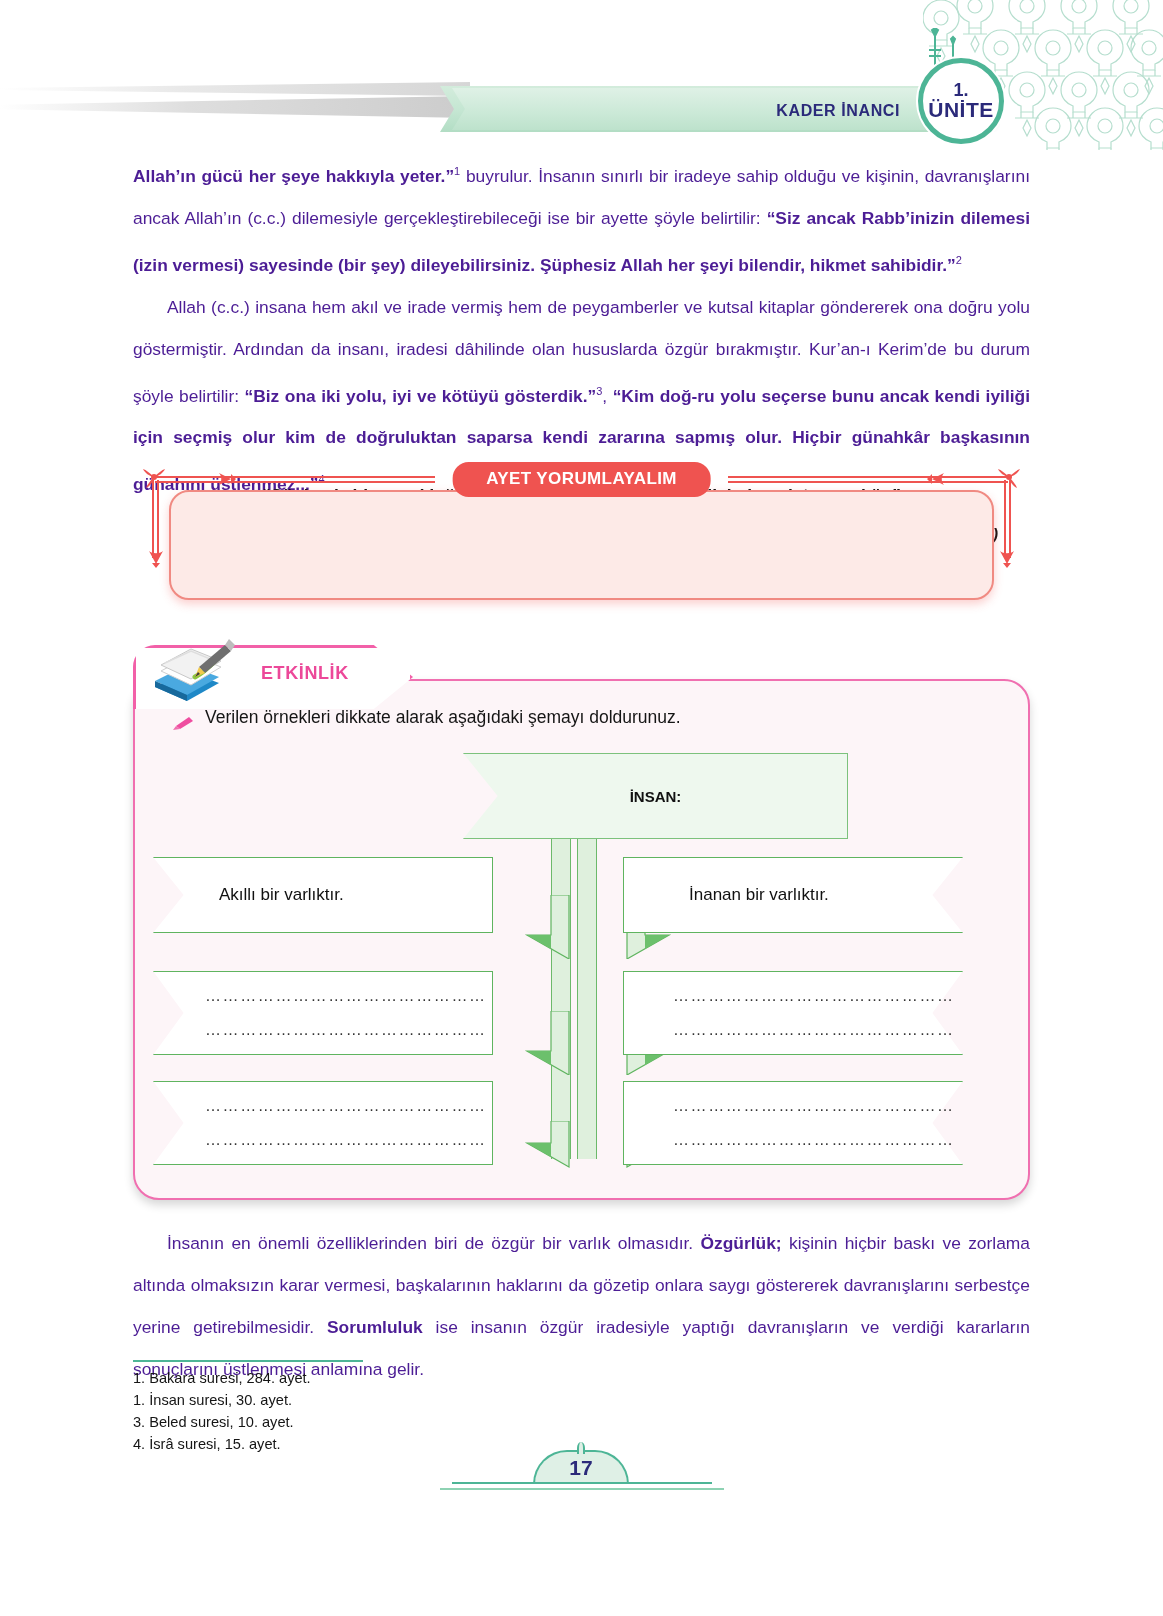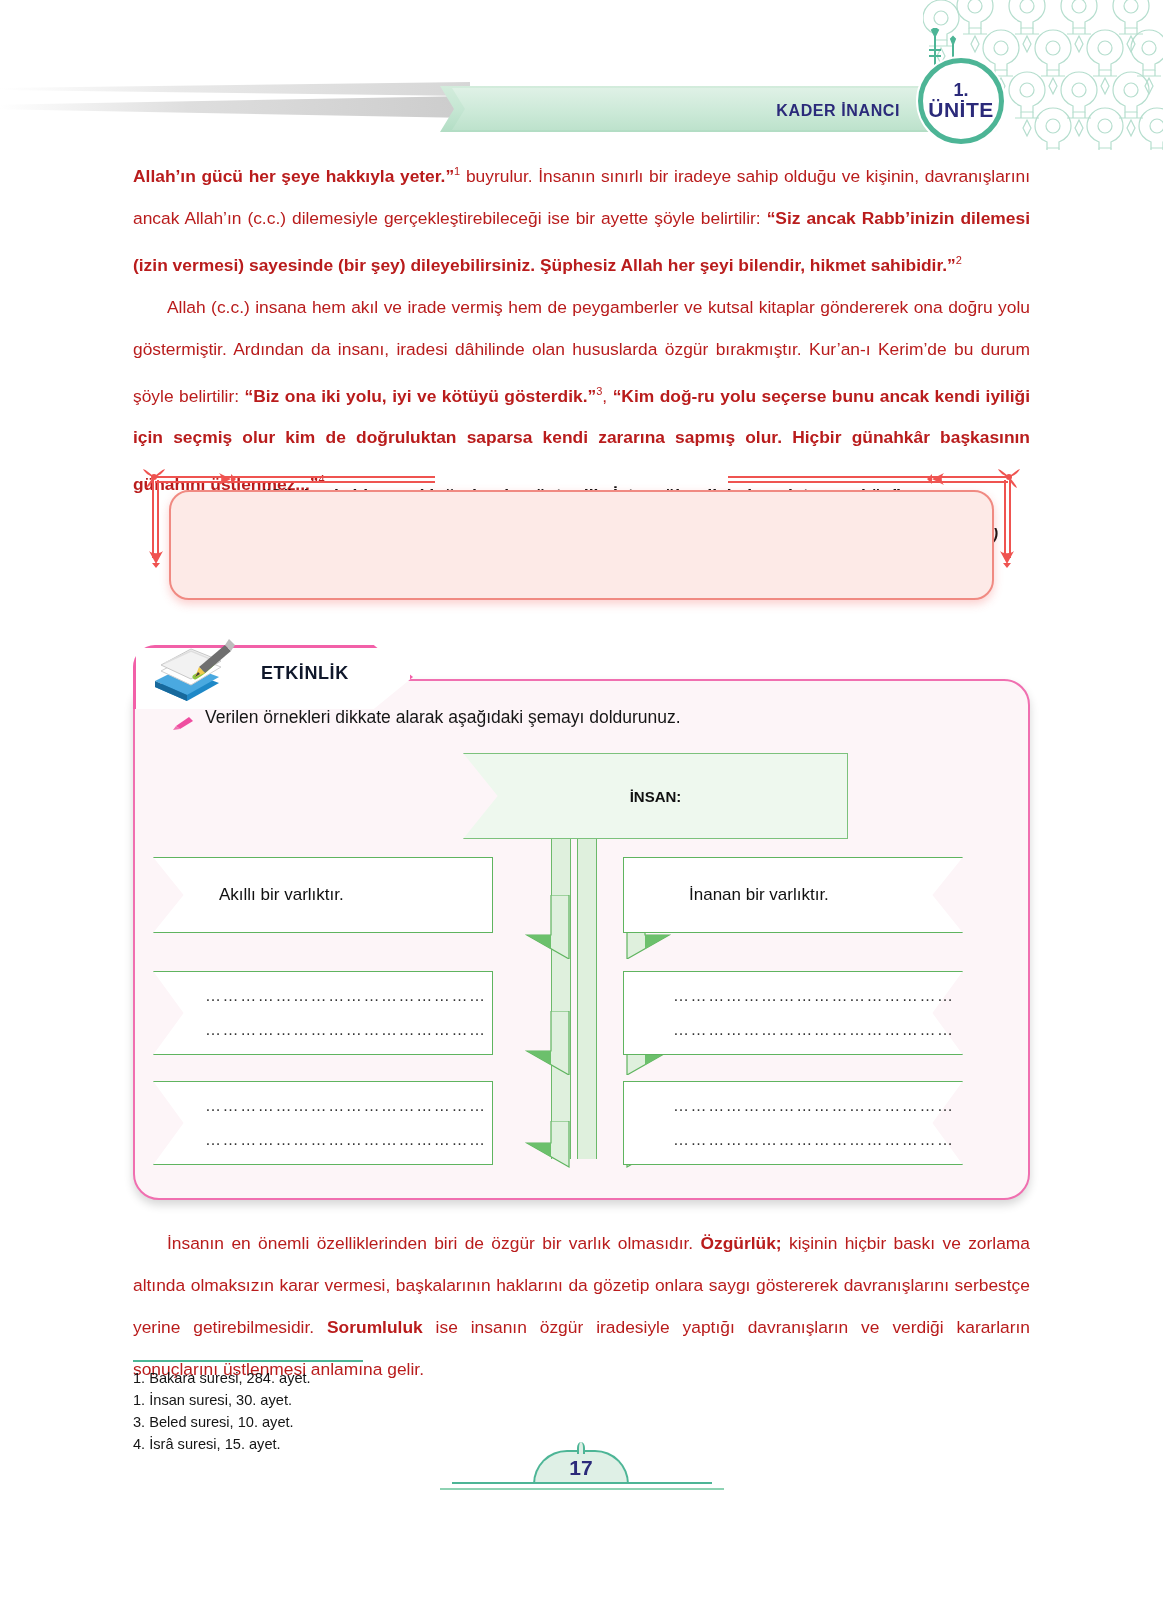--- a/index.html
+++ b/index.html
@@ -57,21 +57,21 @@
     color:#2b2a7a; font-weight:bold; line-height:1.05;
     box-shadow:0 0 0 2px #ffffff;
   }
   .unit-badge .u1 { font-size:18px; }
   .unit-badge .u2 { font-size:21px; letter-spacing:.5px; }
 
   
   .content { position:absolute; left:133px; top:150px; width:897px; }
   p.para {
     margin:0 0 0 0; font-size:17.4px; line-height:42px;
-    text-align:justify; text-justify:inter-word; color:#b91c1c;
+    text-align:justify; text-justify:inter-word; color:#4c1d95;
   }
   p.para.indent { text-indent:34px; }
   .b { font-weight:bold; }
   sup { font-size:11px; vertical-align:super; font-weight:normal; }
 
   
   .ayet-wrap { position:absolute; left:133px; top:462px; width:897px; height:148px; }
   .ayet-label {
     position:absolute; left:50%; transform:translateX(-50%); top:0px;
     background:#ef5350; color:#ffffff; font-size:17px; font-weight:bold;
@@ -127,21 +127,21 @@
     z-index:3;
   }
   .etk-tab-fill {
     position:absolute; left:3px; top:3px; width:274px; height:61px;
     background:#ffffff;
     clip-path: polygon(0 0, 86% 0, 100% 50%, 86% 100%, 0 100%);
     z-index:4;
   }
   .etk-label {
     position:absolute; left:128px; top:18px; z-index:6;
-    font-size:18px; font-weight:bold; color:#0f172a; letter-spacing:.6px;
+    font-size:18px; font-weight:bold; color:#ec4899; letter-spacing:.6px;
   }
   .book-icon { position:absolute; left:14px; top:-14px; width:100px; height:80px; z-index:7; }
   .pencil-bullet { position:absolute; left:38px; top:68px; width:24px; height:18px; z-index:5; }
   .etk-instr-text { position:absolute; left:72px; top:62px; font-size:17.5px; color:#151515; }
 
   
   .diagram { position:absolute; left:0px; top:104px; width:897px; height:410px; }
 
   .spine {
     position:absolute; left:418px; top:30px; width:20px; height:380px;
@@ -300,20 +300,21 @@
   <svg class="arw arw-dr" viewBox="0 0 20 18">
     <path d="M3,1 L10,14 L17,1 C14,4 6,4 3,1 Z M6,13 L10,18 L14,13 Z" fill="#ef5350"></path>
   </svg>
 
   <div class="ayet-rule-l"></div>
   <div class="ayet-rule-r"></div>
   <div class="ayet-vert-l"></div>
   <div class="ayet-vert-r"></div>
 
   <div class="ayet-box"></div>
+  <div class="ayet-label">AYET YORUMLAYALIM</div>
   <div class="ayet-text">“Şüphesiz biz ona (doğru) yolu gösterdik. İster şükredici olsun ister nankör.”</div>
   <div class="ayet-src">(İnsan suresi, 3. ayet.)</div>
 </div>
 
 <div class="etk-wrap">
   <div class="etk-body"></div>
   <div class="etk-tab"></div>
   <div class="etk-tab-fill"></div>
   <div class="etk-label">ETKİNLİK</div>
 

